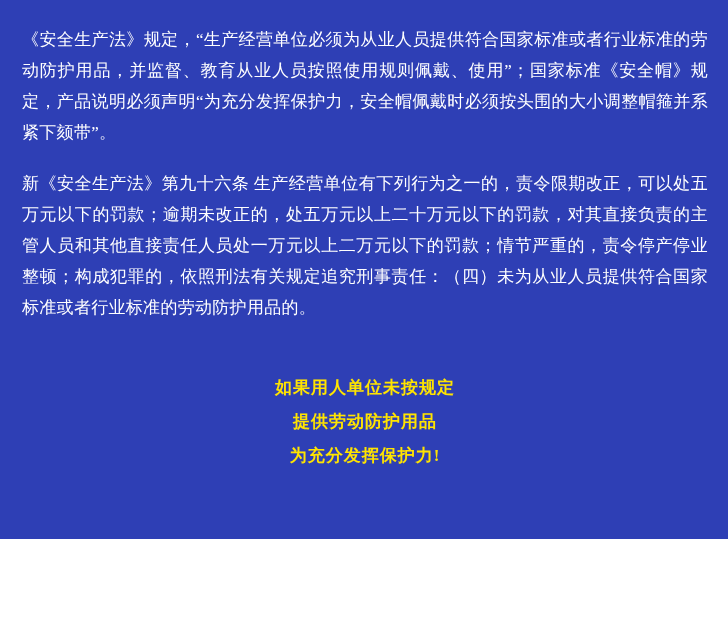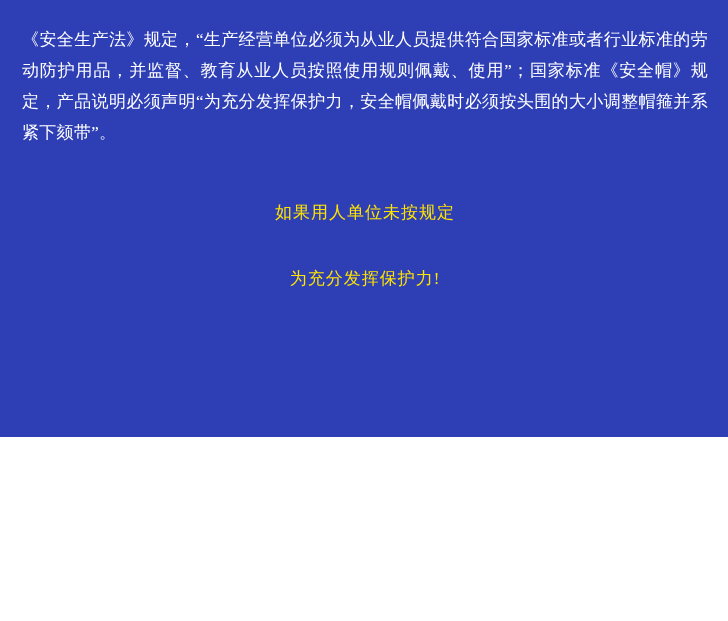--- a/index.html
+++ b/index.html
@@ -8,21 +8,21 @@
   }
   body {
     width: 728px;
     height: 621px;
     background: #ffffff;
     font-family: "Liberation Sans", sans-serif;
   }
   .slide {
     position: relative;
     width: 728px;
-    height: 437px;
+    height: 539px;
     background: #2e3fb5;
     box-sizing: border-box;
     overflow: hidden;
   }
   .content {
     position: absolute;
     left: 22px;
     top: 24px;
     right: 20px;
   }
@@ -34,42 +34,43 @@
     margin: 0 0 20px 0;
     letter-spacing: 0.3px;
     font-family: "Liberation Serif", serif;
   }
   .highlight-block {
     margin-top: 48px;
     text-align: center;
   }
   .highlight-line {
     color: #ffe400;
-    font-weight: normal;
+    font-weight: bold;
     font-size: 17px;
     line-height: 34px;
     letter-spacing: 1px;
     font-family: "Liberation Serif", serif;
-    margin-top: 32px;
   }
   .bar {
     position: absolute;
     left: 0;
     bottom: 0;
     width: 728px;
     height: 10px;
     background: #2e3fb5;
   }
 </style>
 </head>
 <body>
 
 <div class="slide">
   <div class="content">
     <p class="para">《安全生产法》规定，“生产经营单位必须为从业人员提供符合国家标准或者行业标准的劳动防护用品，并监督、教育从业人员按照使用规则佩戴、使用”；国家标准《安全帽》规定，产品说明必须声明“为充分发挥保护力，安全帽佩戴时必须按头围的大小调整帽箍并系紧下颏带”。</p>
+    <p class="para">新《安全生产法》第九十六条 生产经营单位有下列行为之一的，责令限期改正，可以处五万元以下的罚款；逾期未改正的，处五万元以上二十万元以下的罚款，对其直接负责的主管人员和其他直接责任人员处一万元以上二万元以下的罚款；情节严重的，责令停产停业整顿；构成犯罪的，依照刑法有关规定追究刑事责任：（四）未为从业人员提供符合国家标准或者行业标准的劳动防护用品的。</p>
 
     <div class="highlight-block">
       <div class="highlight-line">如果用人单位未按规定</div>
+      <div class="highlight-line">提供劳动防护用品</div>
       <div class="highlight-line">为充分发挥保护力!</div>
     </div>
   </div>
   <div class="bar"></div>
 </div>
 
 </body></html>

